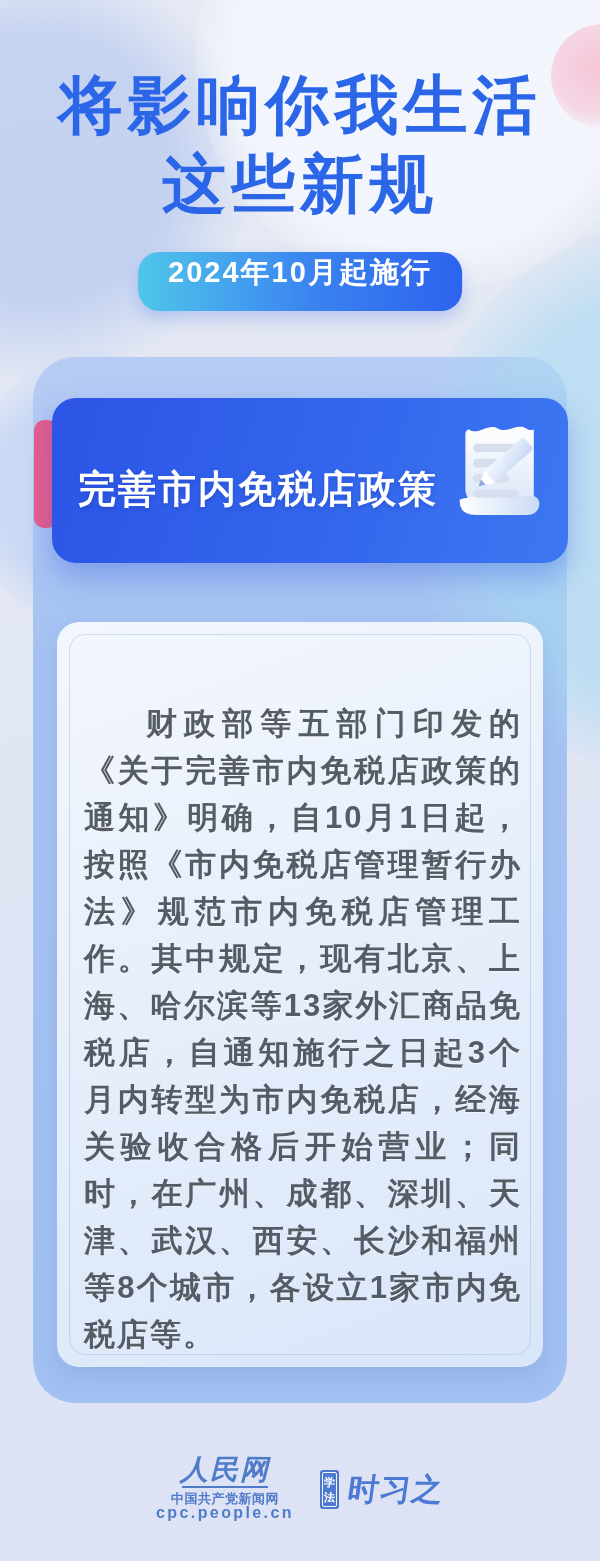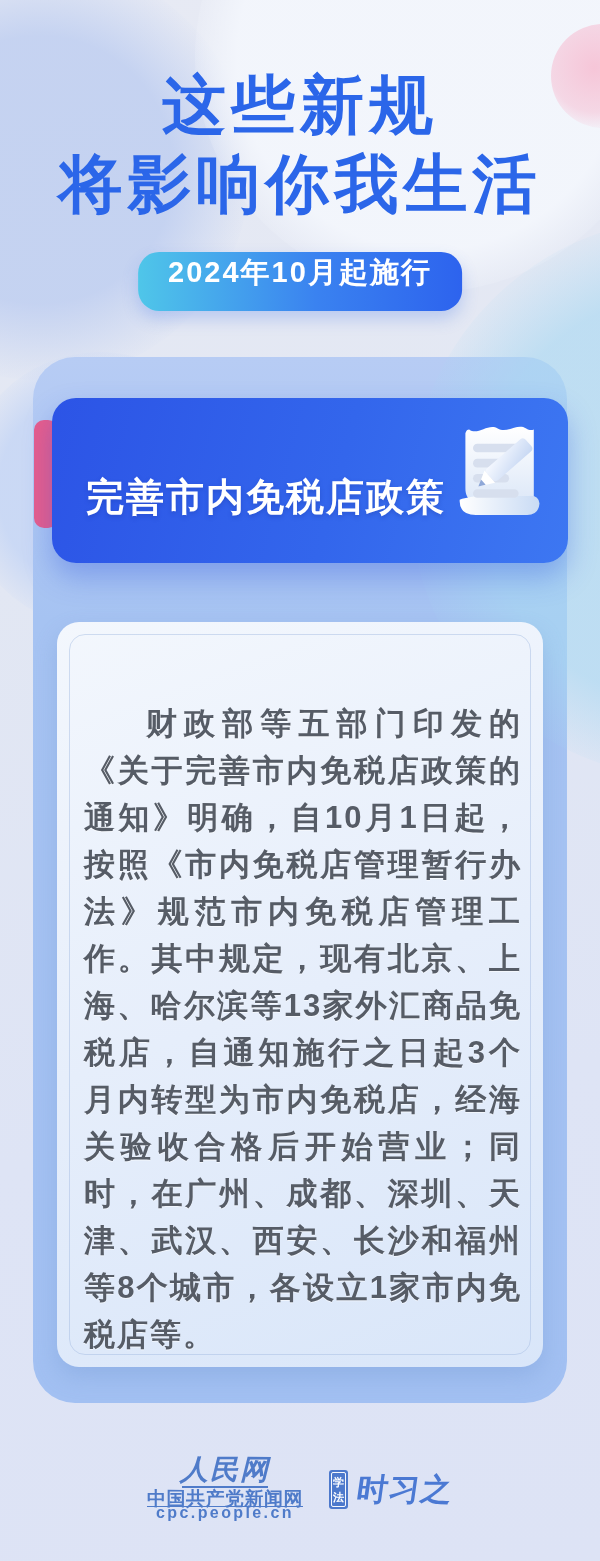--- a/index.html
+++ b/index.html
@@ -58,21 +58,21 @@
     position:absolute;left:34px;top:420px;width:24px;height:108px;z-index:4;
     border-radius:10px;background:#e75d8c;
   }
   .banner{
     position:absolute;left:52px;top:398px;width:516px;height:165px;z-index:5;
     border-radius:24px;
     background:linear-gradient(105deg,#2c54e6 0%,#3366ec 55%,#3d77f2 100%);
     box-shadow:0 14px 28px rgba(45,85,220,.35);
   }
   .banner h2{
-    position:absolute;left:18px;top:50%;transform:translateY(-50%);margin:16px;
+    position:absolute;left:18px;top:50%;transform:translateY(-50%);margin:8px;
     color:#ffffff;font-size:38px;font-weight:bold;letter-spacing:2px;white-space:nowrap;
     text-shadow:0 2px 4px rgba(25,55,160,.35);
   }
   .banner .doc-icon{position:absolute;right:8px;top:20px;width:117px;height:114px;}
   
   .inner-card{
     position:absolute;left:57px;top:592px;width:486px;height:745px;z-index:4;
     border-radius:22px;
     background:linear-gradient(160deg,#f3f7fd 0%,#e6eefb 50%,#d9e6f9 100%);
     box-shadow:0 10px 22px rgba(110,145,205,.30);
@@ -89,21 +89,21 @@
     text-shadow:0 1px 0 rgba(255,255,255,.55);
   }
   
   .footer{
     position:absolute;left:0;top:1456px;width:600px;z-index:2;
     display:flex;justify-content:center;align-items:flex-start;gap:26px;
   }
   .people-block{text-align:center;color:#4f7bc9;}
   .people-script{font-size:28px;font-weight:bold;font-style:italic;line-height:28px;letter-spacing:2px;}
   .people-rule{width:86px;height:2px;background:#4f7bc9;margin:2px auto 3px auto;}
-  .people-name{font-size:19px;font-weight:bold;letter-spacing:.5px;line-height:15px;text-decoration:underline;}
+  .people-name{font-size:13px;font-weight:bold;letter-spacing:.5px;line-height:15px;}
   .people-url{font-size:16px;font-weight:bold;letter-spacing:2.4px;line-height:14px;}
   .sxz-block{display:flex;align-items:center;margin-top:14px;}
   .xuefa-badge{
     width:17px;height:37px;border-radius:3px;background:#4d79cc;
     display:flex;flex-direction:column;justify-content:center;align-items:center;
     padding:1px;
   }
   .xuefa-inner{
     border:1px solid rgba(255,255,255,.95);border-radius:2px;
     width:13px;height:33px;display:flex;flex-direction:column;
@@ -119,22 +119,22 @@
 <body>
 
 <div class="poster">
 
   <div class="circle c-bluish-topleft"></div>
   <div class="circle c-light-top"></div>
   <div class="circle c-pink-topright"></div>
   <div class="circle c-left-mid"></div>
 
   <div class="title">
+    <div>将影响你我生活</div>
     <div>这些新规</div>
-    <div>将影响你我生活</div>
   </div>
   <div class="date-badge">2024年10月起施行</div>
 
   <div class="main-card"></div>
 
   <div class="circle c-cyan-right"></div>
 
   <div class="pink-accent"></div>
   <div class="banner">
     <h2>完善市内免税店政策</h2>

